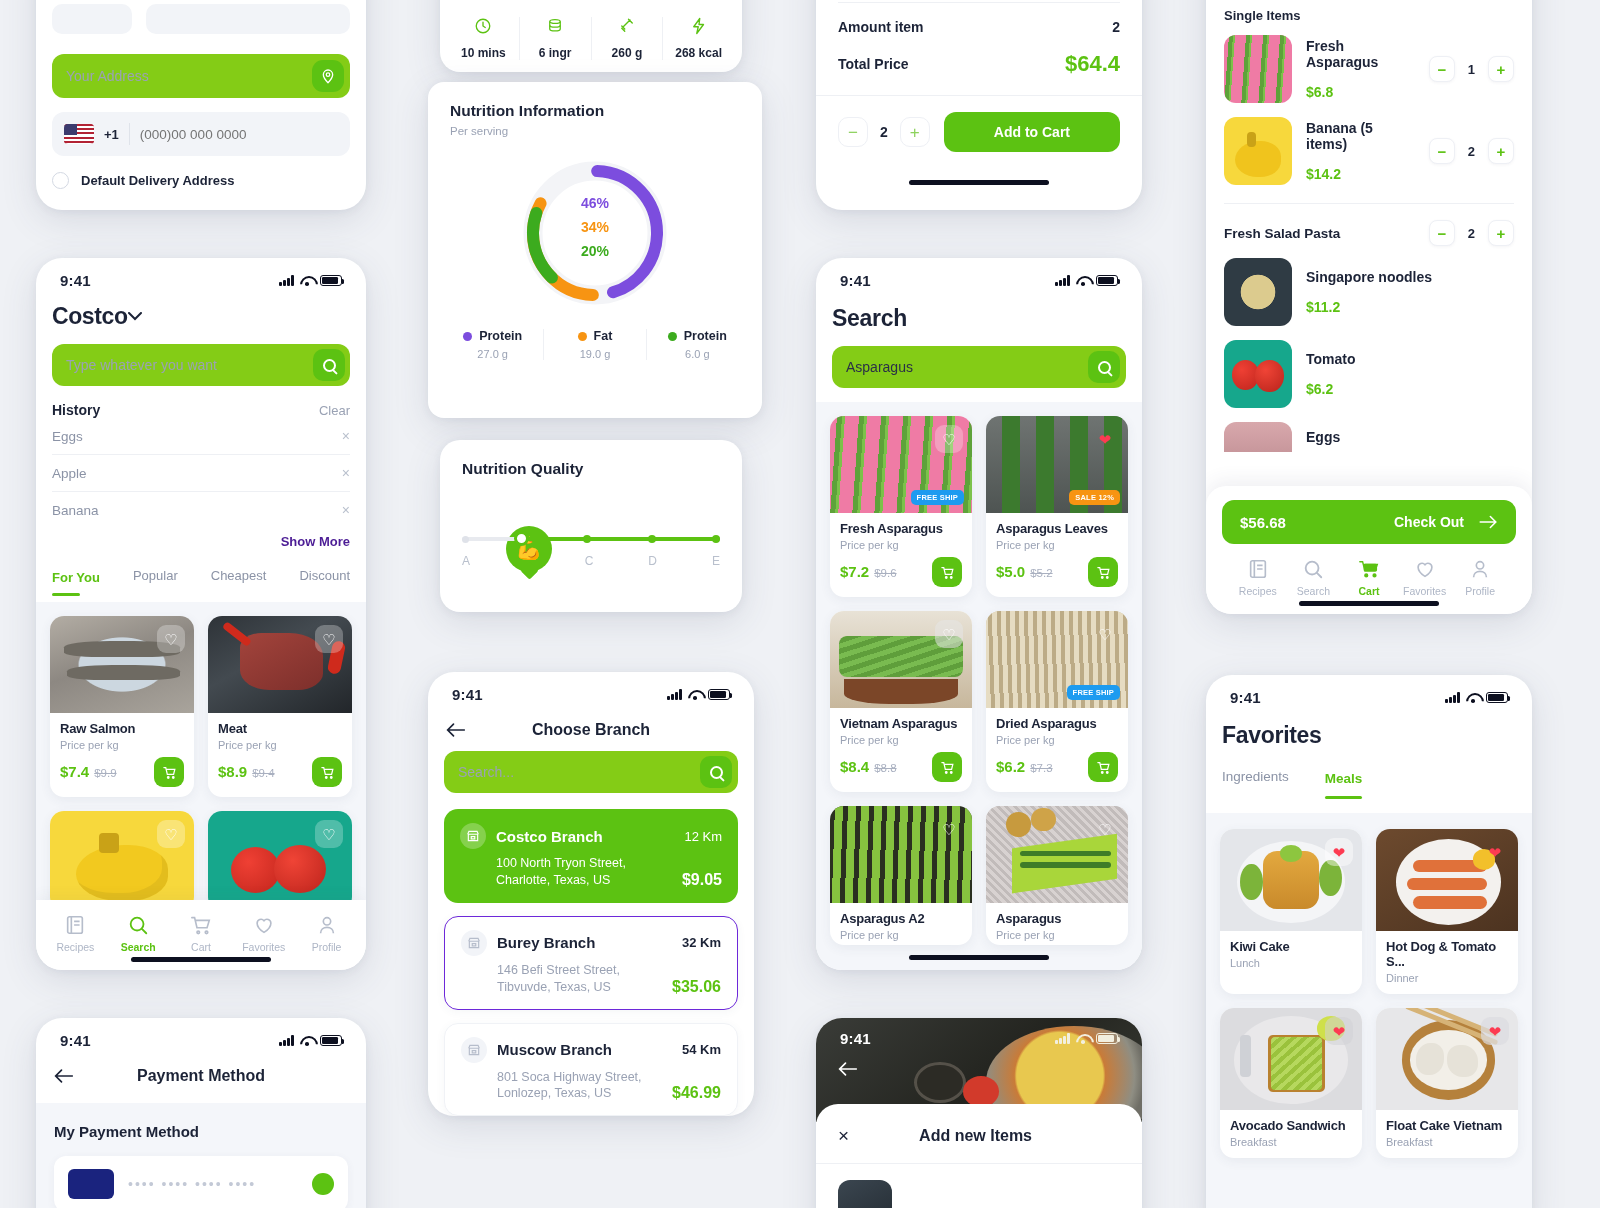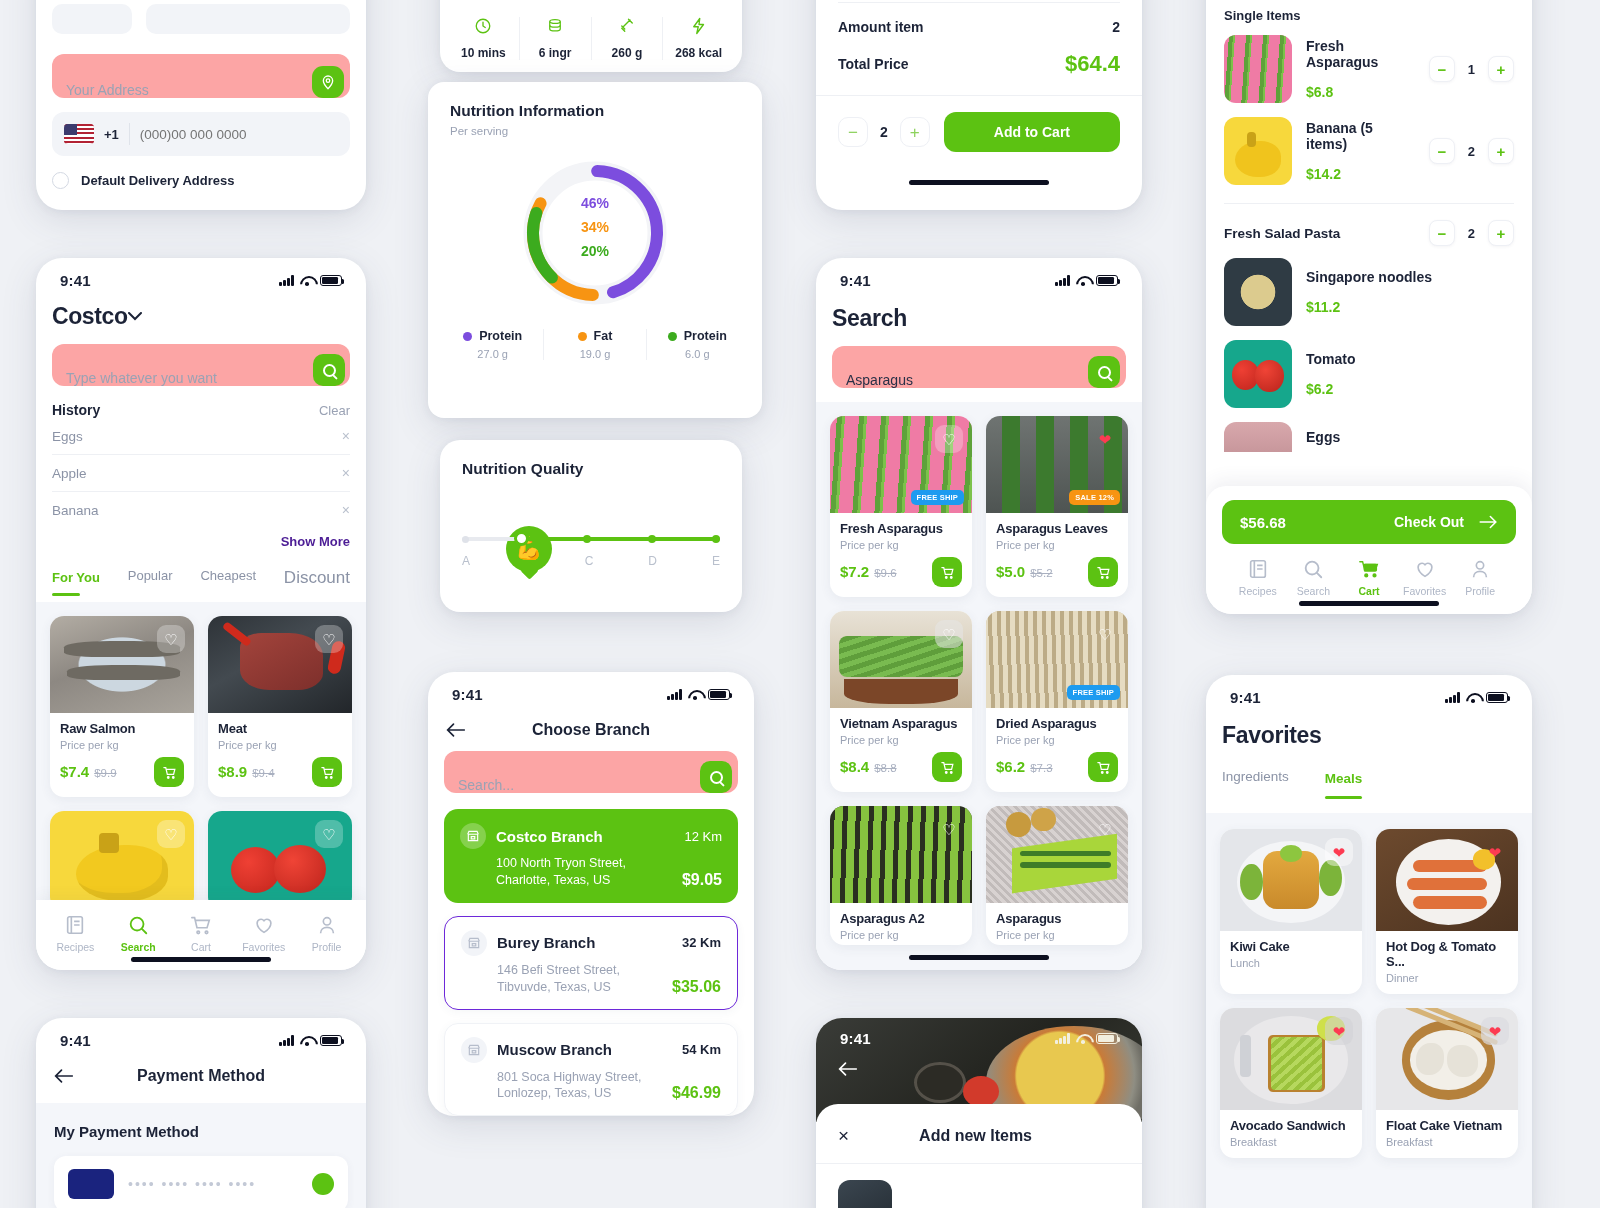--- a/index.html
+++ b/index.html
@@ -36,22 +36,22 @@
     background:#0d1020; border-radius:50%; }
   .batt { width:22px; height:11px; border:1.6px solid #0d1020; border-radius:3px;
     position:relative; padding:1.3px; }
   .batt span { display:block; height:100%; width:88%; background:#0d1020; border-radius:1.3px;}
   .batt::after{ content:""; position:absolute; right:-3.4px; top:3px; width:2px;height:5px;
     background:#0d1020; border-radius:0 1.5px 1.5px 0;}
   .homebar { width:140px; height:5px; background:#0d1020; border-radius:3px;
     margin: 0 auto; }
   
   .scr-title { font-size:23px; font-weight:bold; letter-spacing:-.3px; }
-  .searchbox { background:#fca5a5; border-radius:12px; height:42px; display:flex;
-    align-items:flex-end; padding:0 5px 0 14px; }
+  .searchbox { background:#84cc16; border-radius:12px; height:42px; display:flex;
+    align-items:center; padding:0 5px 0 14px; }
   .searchbox input { border:0; background:transparent; outline:none; flex:1;
     font-family:"Liberation Sans",sans-serif; font-size:14px; color:#2a3047; }
   .searchbox input::placeholder { color:#9aa2b4; }
   .sbtn { width:32px;height:32px;border-radius:10px;background:#5cc212;
     display:flex;align-items:center;justify-content:center; flex:0 0 32px; }
   .mag { width:13px;height:13px;border:2px solid #fff;border-radius:50%;position:relative;}
   .mag::after{content:"";position:absolute;right:-4px;bottom:-3px;width:6px;height:2px;
     background:#fff;border-radius:2px;transform:rotate(45deg);}
   
   .navbar { display:flex; justify-content:space-around; align-items:flex-start;
@@ -174,21 +174,21 @@
     <div style="text-align:right;margin-top:4px;">
       <span style="font-size:13px;color:#4c1d95;font-weight:bold;">Show More</span>
     </div>
     <div style="display:flex;justify-content:space-between;margin-top:18px;">
       <div style="text-align:center;">
         <span style="font-size:13px;color:#5cc212;font-weight:bold;">For You</span>
         <div style="height:3px;background:#5cc212;border-radius:2px;margin-top:7px;width:28px;"></div>
       </div>
       <span style="font-size:13px;color:#8b93a6;">Popular</span>
       <span style="font-size:13px;color:#8b93a6;">Cheapest</span>
-      <span style="font-size:17px;color:#8b93a6;">Discount</span>
+      <span style="font-size:13px;color:#8b93a6;">Discount</span>
     </div>
   </div>
 
   <div style="background:#f4f6fa;padding:14px 0 0 0;margin-top:6px;height:322px;">
     <div class="grid2">
       <div class="pcard">
         <div class="pimg" style="background:linear-gradient(160deg,#b3ada4,#8d8882 45%,#a9a49c);">
           <div style="position:absolute;left:14%;top:16%;width:72%;height:68%;background:radial-gradient(ellipse at 50% 50%,#ccd7e0 0 58%,transparent 60%);border-radius:50%;"></div>
           <div style="position:absolute;left:10%;top:26%;width:80%;height:16%;background:#6e6a62;border-radius:40% 40% 30% 30%;"></div>
           <div style="position:absolute;left:12%;top:50%;width:78%;height:16%;background:#6e6a62;border-radius:40% 40% 30% 30%;"></div>

